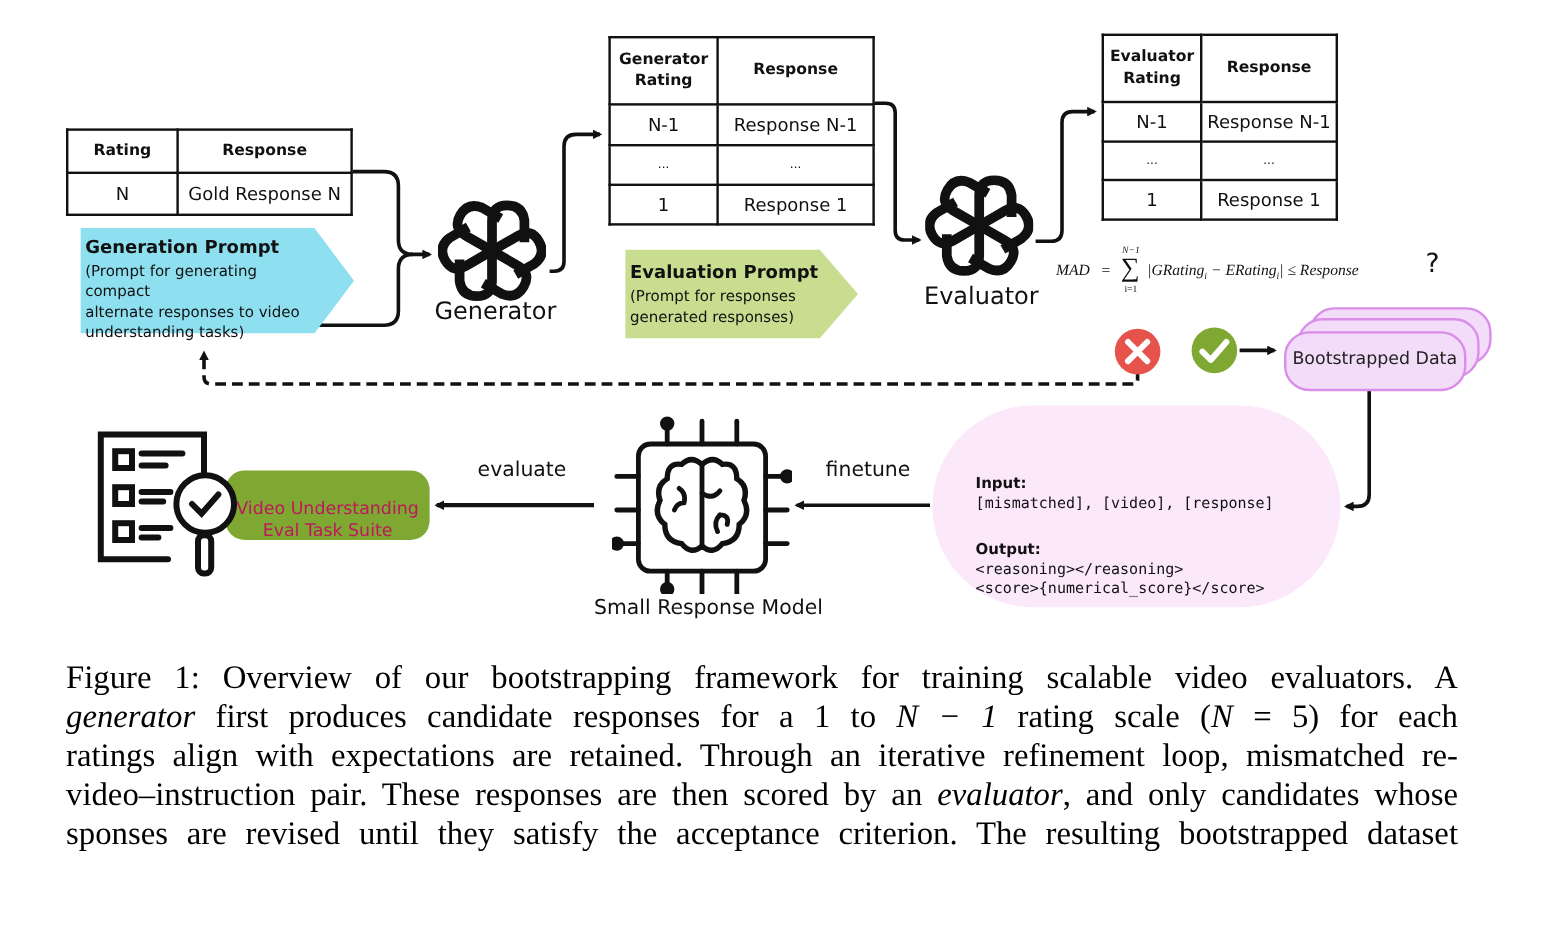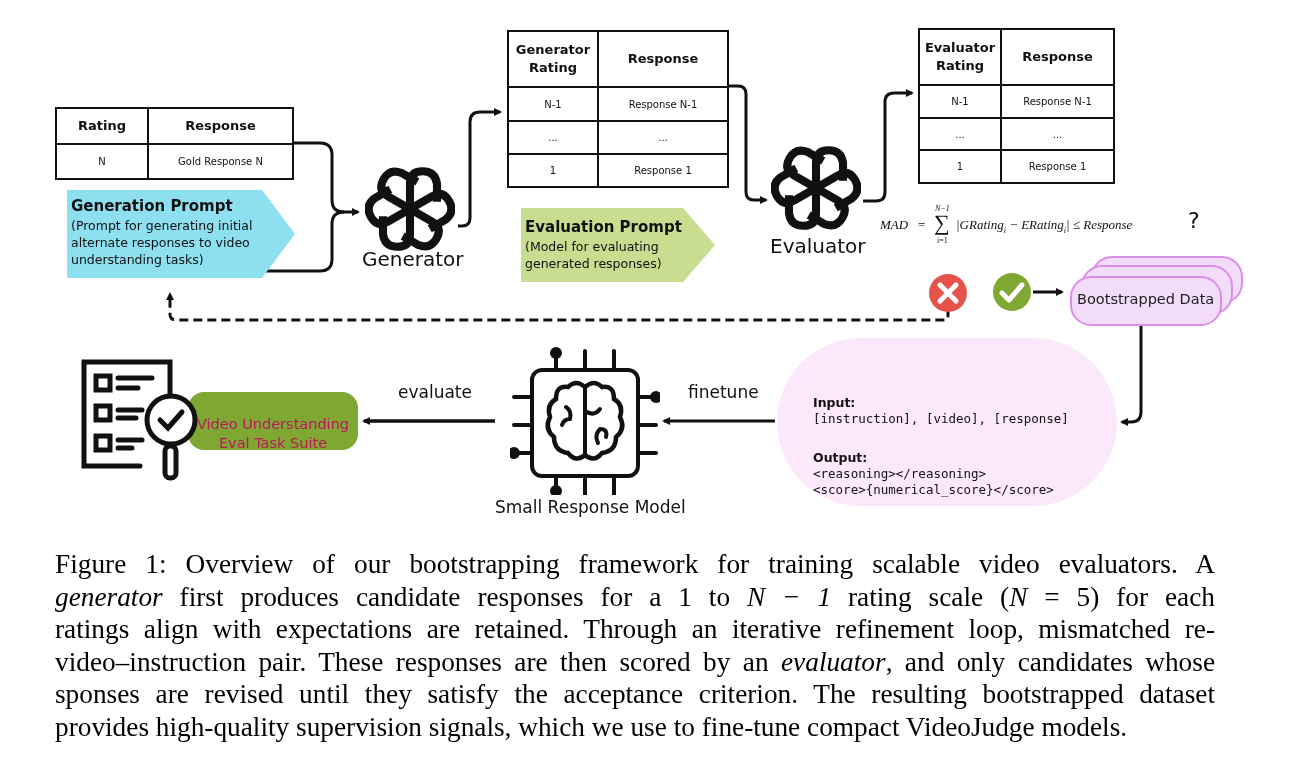--- a/index.html
+++ b/index.html
@@ -2,21 +2,21 @@
 <html><head>
 <meta charset="utf-8">
 <style>
   html, body { margin: 0; padding: 0; background: #ffffff; }
   body { width: 1298px; height: 779px; position: relative; overflow: hidden;
          font-family: "DejaVu Sans", sans-serif; color: #111; }
   .abs { position: absolute; }
   svg.lines { position: absolute; left: 0; top: 0; }
   table.tbl { position: absolute; border-collapse: collapse; background: #fff; }
   table.tbl td, table.tbl th { border: 2px solid #111; text-align: center;
-         font-family: "DejaVu Sans", sans-serif; font-size: 10px; padding: 0; }
+         font-family: "DejaVu Sans", sans-serif; font-size: 15px; padding: 0; }
   table.tbl th { font-weight: bold; font-size: 13px; line-height: 18px; }
   .prompt { position: absolute; font-family: "DejaVu Sans", sans-serif; color: #111; }
   .prompt .ttl { font-weight: bold; font-size: 15px; display: block; margin-bottom: 2px; }
   .prompt .sub { font-size: 12.5px; line-height: 17px; display: block; }
   .label { position: absolute; font-family: "DejaVu Sans", sans-serif; white-space: nowrap; }
   .caption { position: absolute; left: 55px; top: 548px; width: 1160px;
              font-family: Liberation Serif, serif; font-size: 27.3px; line-height: 32.5px;
              text-align: justify; color: #000000; }
   .caption .ln { display: block; text-align: justify; text-align-last: justify; height: 32.5px; white-space: nowrap; }
   .caption .ln.last { text-align-last: left; }
@@ -65,21 +65,21 @@
     <td>Gold Response N</td>
   </tr>
 </tbody>
   </table>
 
 <svg class="abs" style="left:67px; top:190px;" width="228" height="88">
   <polygon points="0,0 195,0 228,44 195,88 0,88" fill="#8ee0f0"></polygon>
 </svg>
 <div class="prompt" style="left:71px; top:197px; width:200px;">
   <span class="ttl">Generation Prompt</span>
-  <span class="sub">(Prompt for generating initial</span>
+  <span class="sub">(Prompt for generating compact</span>
   <span class="sub">alternate responses to video</span>
   <span class="sub">understanding tasks)</span>
 </div>
 
 <svg class="abs" style="left:365px; top:164px;" width="90" height="90" viewBox="0 0 100 100">
   <g fill="none" stroke="#111" stroke-width="9" stroke-linejoin="round">
     <g id="petal">
       <path d="M50,50 L50,22 Q50,8 64,8 Q78,8 80,22 L80,42"></path>
     </g>
     <use href="#petal" transform="rotate(60 50 50)"></use>
@@ -113,21 +113,21 @@
     <td>Response 1</td>
   </tr>
 </tbody>
   </table>
 
 <svg class="abs" style="left:521px; top:208px;" width="194" height="74">
   <polygon points="0,0 162,0 194,37 162,74 0,74" fill="#c8dd8f"></polygon>
 </svg>
 <div class="prompt" style="left:525px; top:218px; width:185px;">
   <span class="ttl">Evaluation Prompt</span>
-  <span class="sub">(Model for evaluating</span>
+  <span class="sub">(Prompt for responses</span>
   <span class="sub">generated responses)</span>
 </div>
 
 <svg class="abs" style="left:771px; top:143px;" width="90" height="90" viewBox="0 0 100 100">
   <g fill="none" stroke="#111" stroke-width="9" stroke-linejoin="round">
     <use href="#petal"></use>
     <use href="#petal" transform="rotate(60 50 50)"></use>
     <use href="#petal" transform="rotate(120 50 50)"></use>
     <use href="#petal" transform="rotate(180 50 50)"></use>
     <use href="#petal" transform="rotate(240 50 50)"></use>
@@ -182,21 +182,21 @@
 <svg class="abs" style="left:1068px; top:255px;" width="178" height="74">
   <rect x="24" y="2" width="150" height="46" rx="20" fill="#f3dcfa" stroke="#d98ee8" stroke-width="2"></rect>
   <rect x="14" y="11" width="150" height="48" rx="20" fill="#f3dcfa" stroke="#d98ee8" stroke-width="2"></rect>
   <rect x="3" y="22" width="150" height="48" rx="20" fill="#f3dcfa" stroke="#d98ee8" stroke-width="2"></rect>
 </svg>
 <div class="label" style="left:1077px; top:291px; font-size:14.5px; color:#222;">Bootstrapped Data</div>
 
 <div class="abs" style="left:777px; top:338px; width:340px; height:168px; background:#fbe8fb; border-radius:84px;"></div>
 <div class="abs" style="left:813px; top:367px; line-height:16px;margin-top:28px;">
   <div class="boldlbl">Input:</div>
-  <div class="mono">[instruction], [video], [response]</div>
+  <div class="mono">[mismatched], [video], [response]</div>
   <div style="height:23px;"></div>
   <div class="boldlbl">Output:</div>
   <div class="mono">&lt;reasoning&gt;&lt;/reasoning&gt;</div>
   <div class="mono">&lt;score&gt;{numerical_score}&lt;/score&gt;</div>
 </div>
 
 <div class="label" style="left:688px; top:382px; font-size:17px;">finetune</div>
 <div class="label" style="left:398px; top:382px; font-size:17px;">evaluate</div>
 
 <svg class="abs" style="left:510px; top:345px;" width="150" height="150" viewBox="0 0 150 150">
@@ -255,14 +255,13 @@
     <rect x="85" y="88" width="11" height="32" rx="5"></rect>
   </g>
 </svg>
 
 <div class="caption">
   <span class="ln"><span>Figure 1:  Overview of our bootstrapping framework for training scalable video evaluators.  A</span></span>
   <span class="ln"><i>generator</i><span> first produces candidate responses for a 1 to </span><i>N − 1</i><span> rating scale (</span><i>N</i><span> = 5) for each</span></span>
   <span class="ln"><span>ratings align with expectations are retained.  Through an iterative refinement loop, mismatched re-</span></span>
   <span class="ln"><span>video–instruction pair. These responses are then scored by an </span><i>evaluator</i><span>, and only candidates whose</span></span>
   <span class="ln"><span>sponses are revised until they satisfy the acceptance criterion.  The resulting bootstrapped dataset</span></span>
-  <span class="ln last"><span>provides high-quality supervision signals, which we use to fine-tune compact VideoJudge models.</span></span>
 </div>
 
 </body></html>

